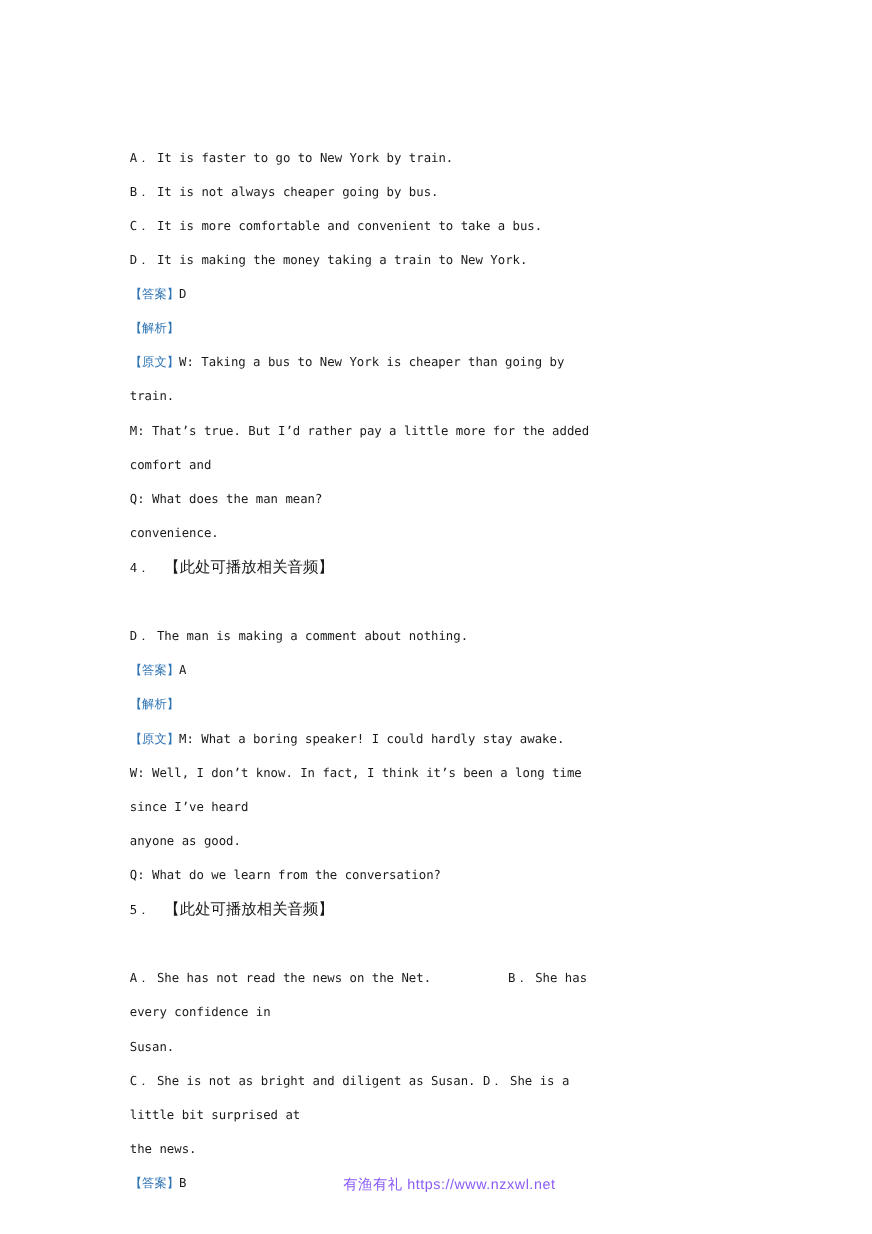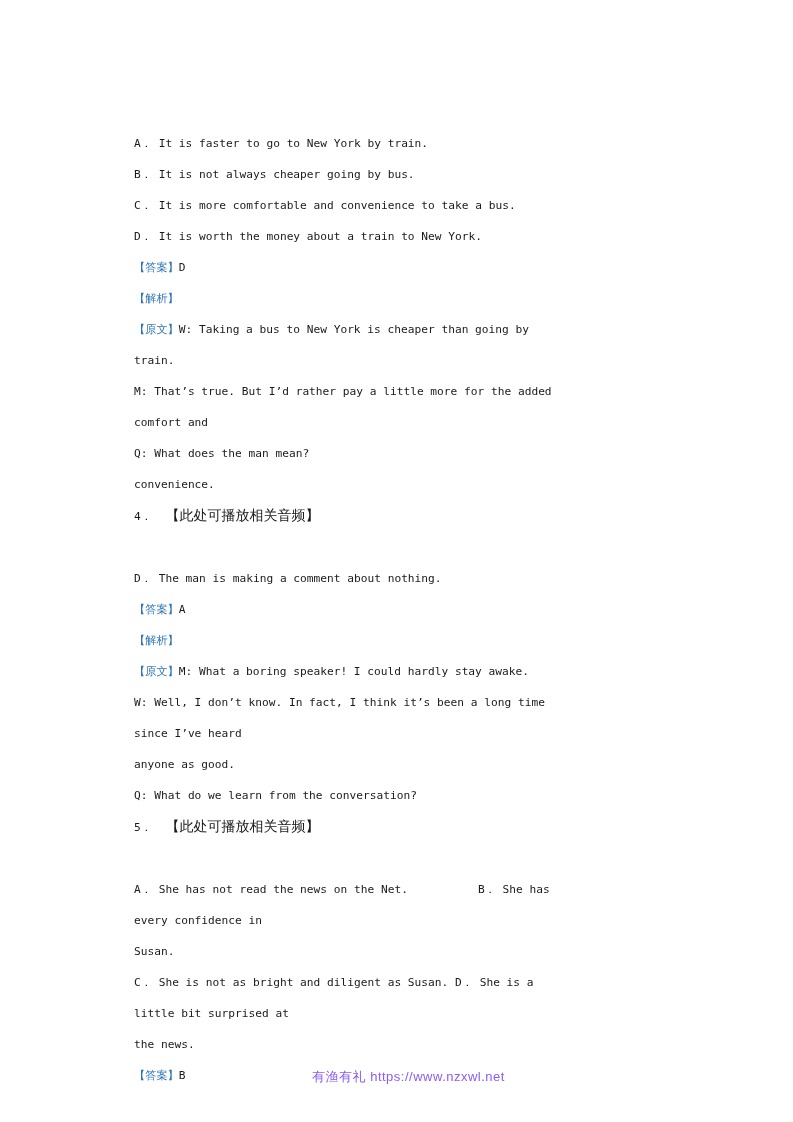--- a/index.html
+++ b/index.html
@@ -10,21 +10,21 @@
   body {
     width: 793px;
     height: 1122px;
     position: relative;
     font-family: "Liberation Serif", "DejaVu Serif", serif;
     color: #000000;
     overflow: hidden;
   }
   .page {
     position: absolute;
-    left: 16px; top: 0;
+    left: 0; top: 0;
     width: 666px;
     height: 1122px;
     box-sizing: border-box;
     padding: 128px 118px 0 118px;
   }
   .line {
     font-family: "DejaVu Sans Mono", "Liberation Mono", monospace;
     font-size: 11.2px;
     line-height: 31px;
     color: #1a1a1a;
@@ -66,22 +66,22 @@
     font-size: 14px;
   }
 </style>
 </head>
 <body>
 
 <div class="page">
 
   <div class="line">A． It is faster to go to New York by train.</div>
   <div class="line">B． It is not always cheaper going by bus.</div>
-  <div class="line">C． It is more comfortable and convenience to take a bus.</div>
-  <div class="line">D． It is worth the money about a train to New York.</div>
+  <div class="line">C． It is more comfortable and convenient to take a bus.</div>
+  <div class="line">D． It is making the money taking a train to New York.</div>
 
   <div class="line"><span class="marker cn">【答案】</span><span class="tail">D</span></div>
 
   <div class="line"><span class="marker cn">【解析】</span></div>
 
   <div class="line"><span class="marker cn">【原文】</span><span class="tail">W: Taking a bus to New York is cheaper than going by train.</span></div>
   <div class="line">M: That’s true. But I’d rather pay a little more for the added comfort and</div>
   <div class="line">Q: What does the man mean?</div>
   <div class="line">convenience.</div>
 

